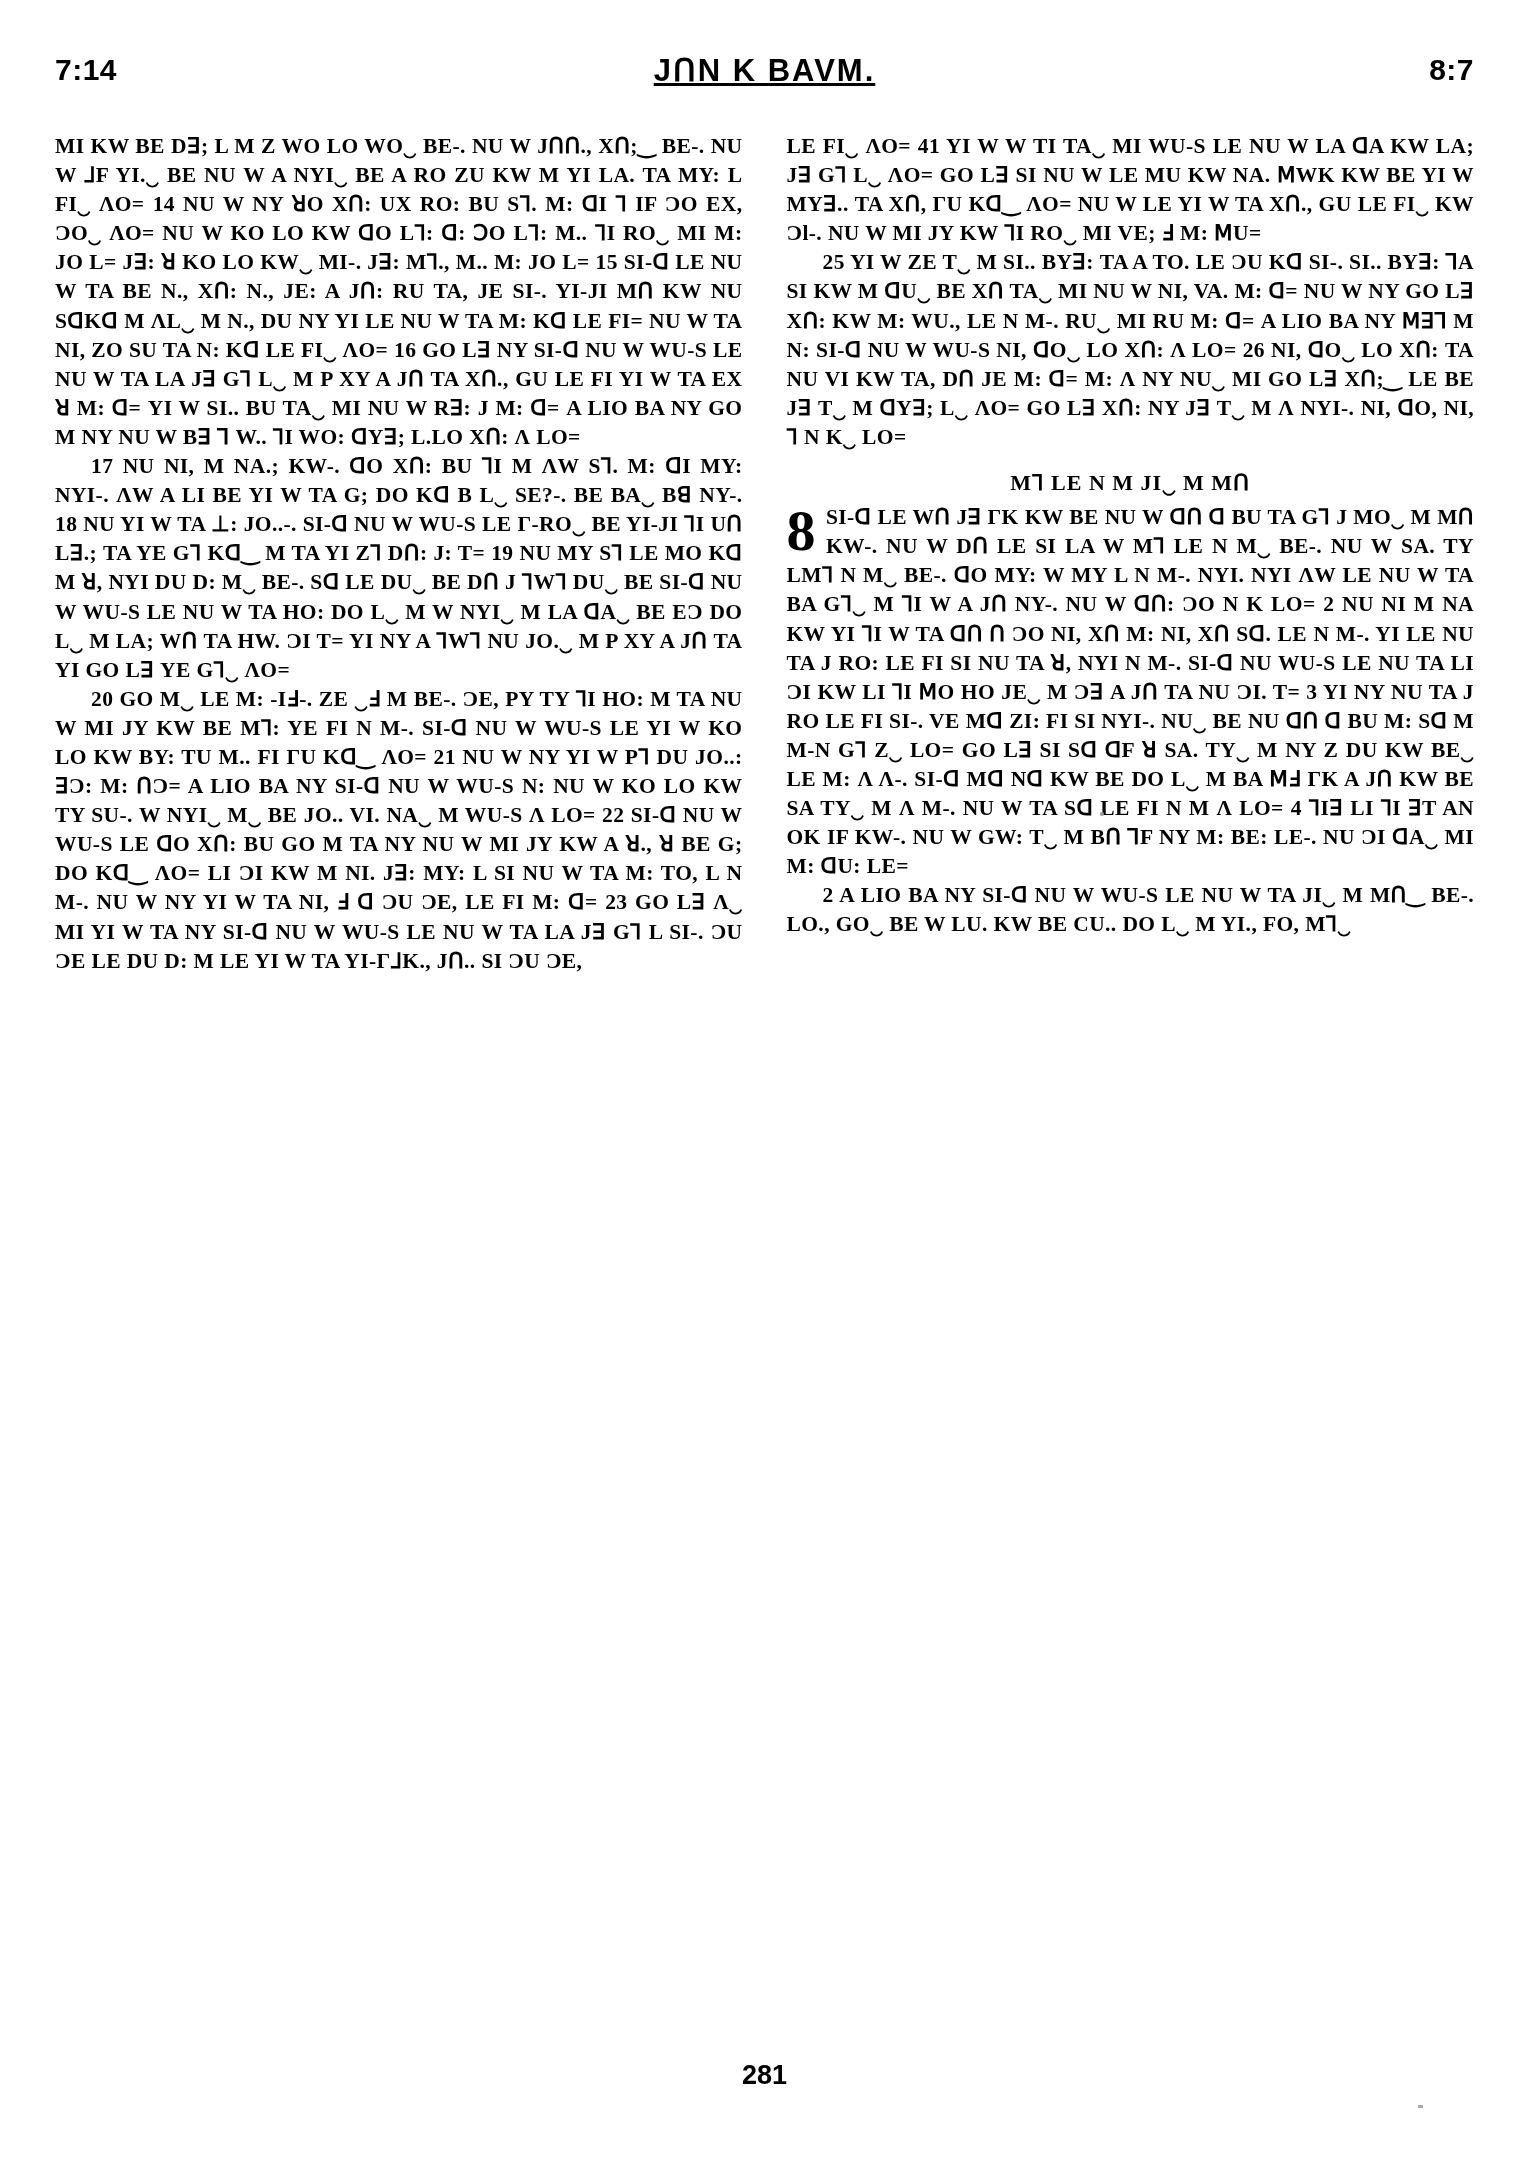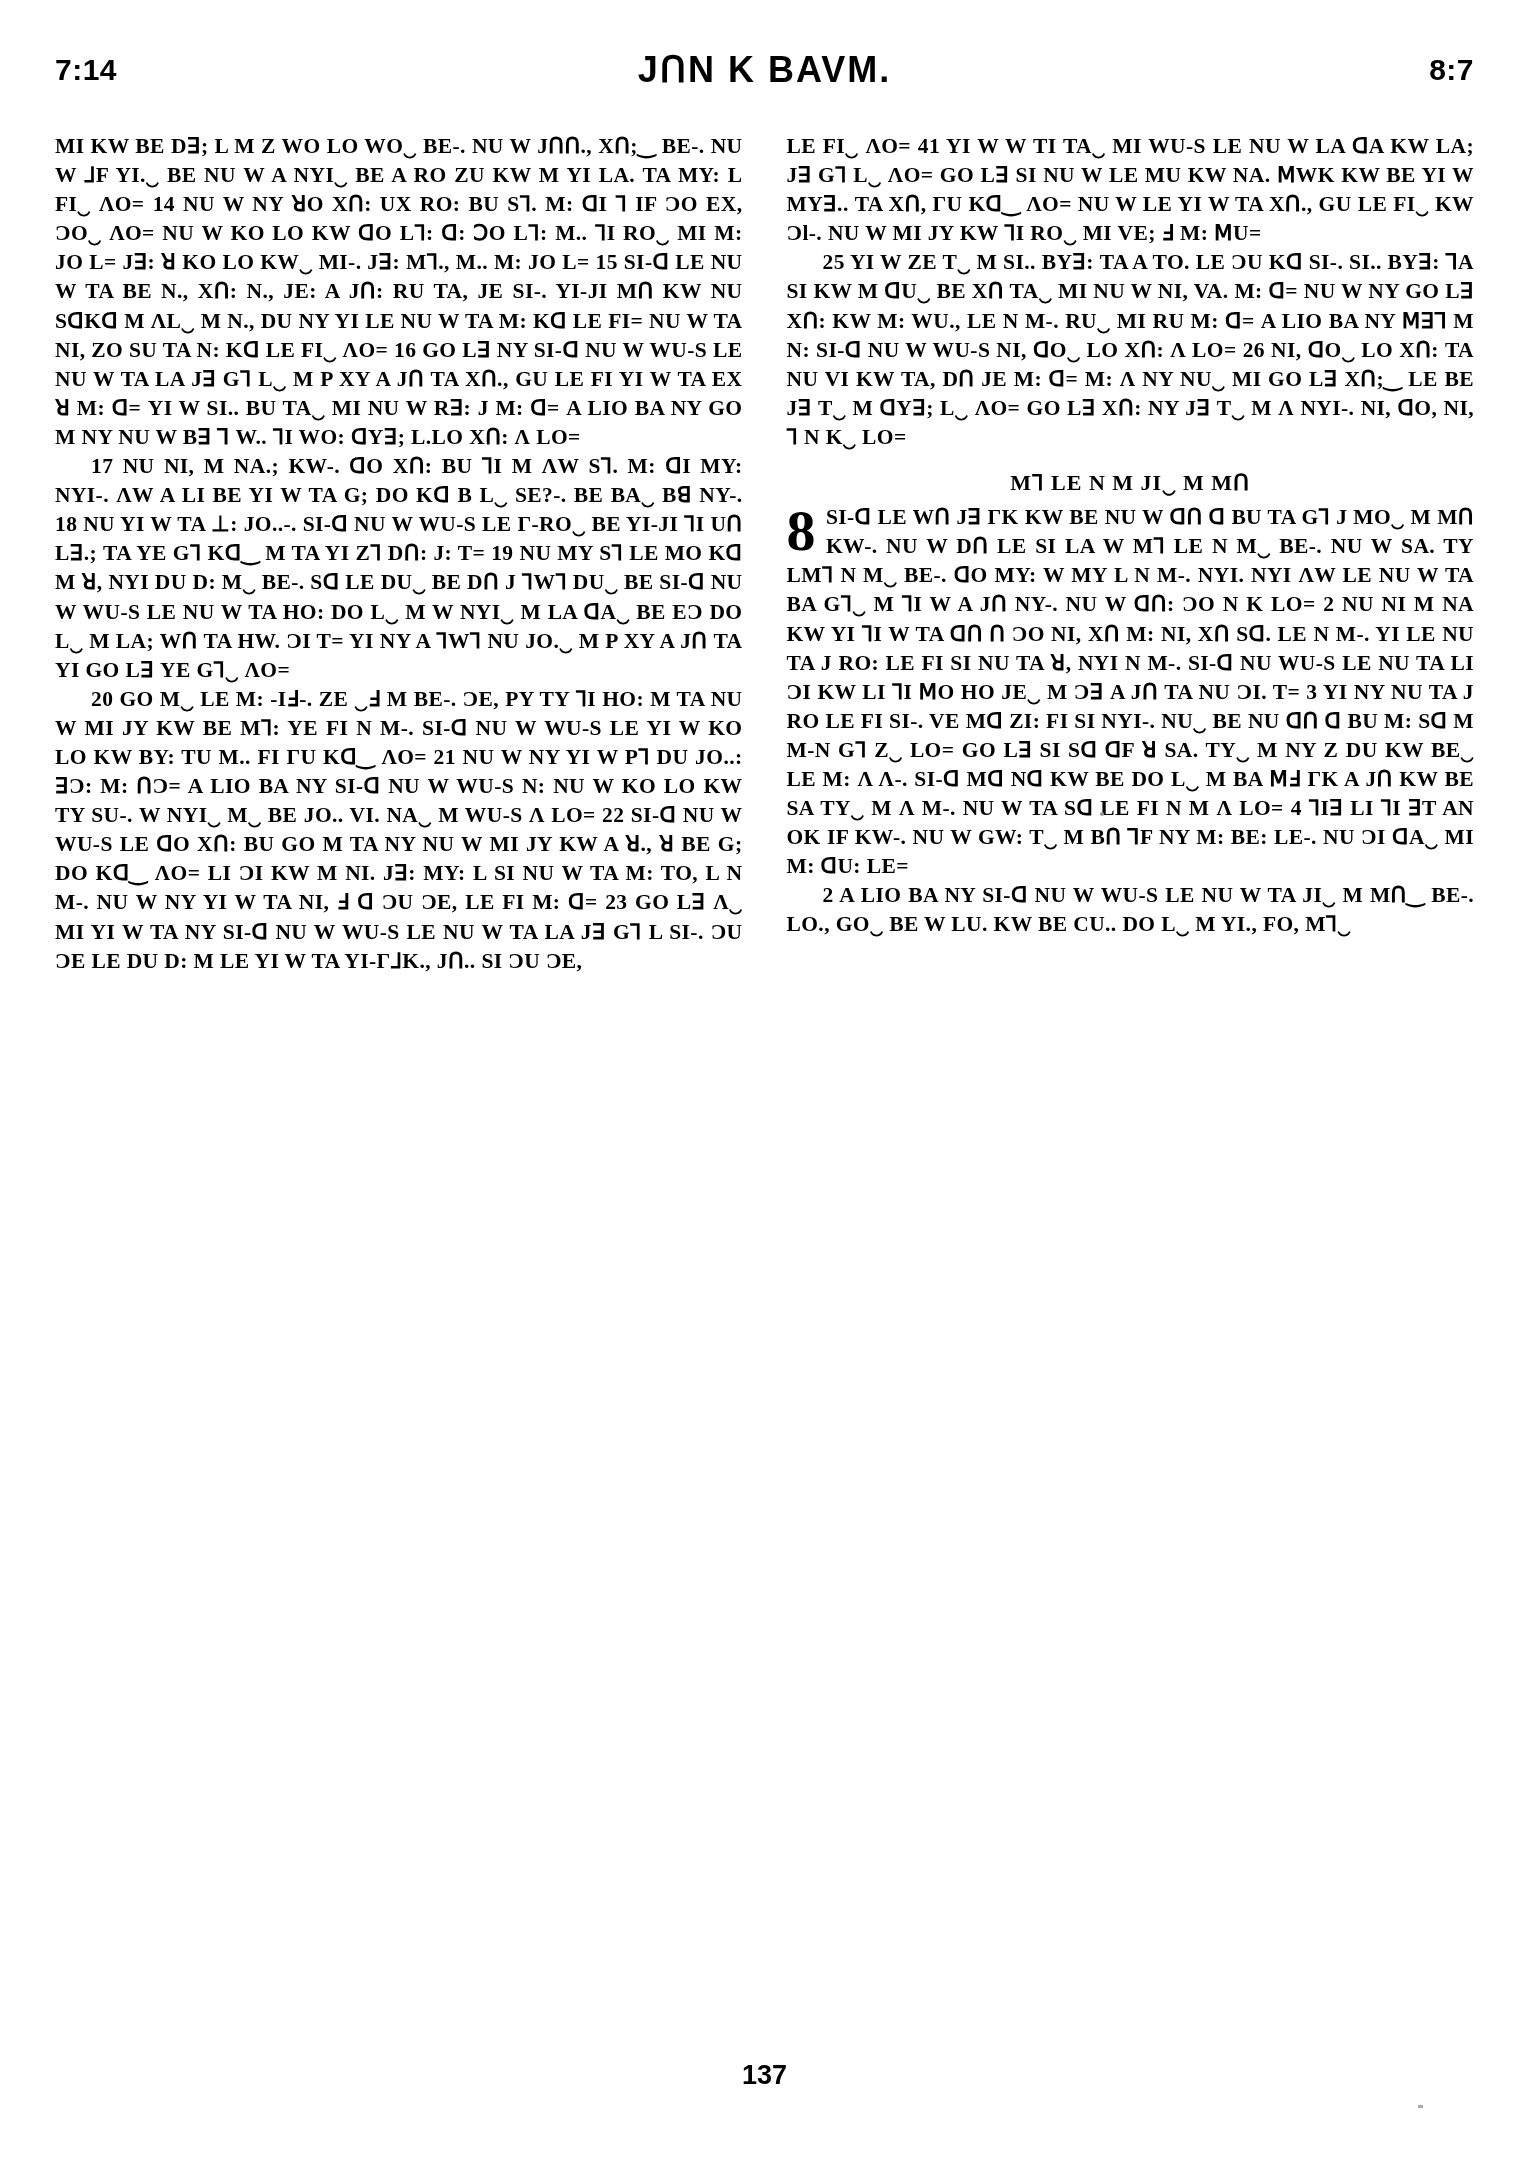--- a/index.html
+++ b/index.html
@@ -36,22 +36,23 @@
     font-size: 30px;
     letter-spacing: 0.5px;
   }
   .header .ref-left {
     width: 200px;
     text-align: left;
   }
   .header .book-title {
     flex: 1;
     text-align: center;
-    font-size: 36px;
+    font-size: 31px;
     letter-spacing: 2px;
+    text-decoration: underline;
   }
   .header .ref-right {
     width: 200px;
     text-align: right;
   }
   .columns {
     position: absolute;
     left: 55px;
     top: 132px;
     width: 1419px;
@@ -149,14 +150,14 @@
         <p class="para">SI-ꓷ LE Wꓵ Jꓱ ΓK KW BE NU W ꓷꓵ ꓷ BU TA G⅂ J MO‿ M Mꓵ KW-. NU W Dꓵ LE SI LA W M⅂ LE N M‿ BE-. NU W SA. TY LM⅂ N M‿ BE-. ꓷO MY: W MY L N M-. NYI. NYI ΛW LE NU W TA BA G⅂‿ M ⅂I W A Jꓵ NY-. NU W ꓷꓵ: ƆO N K LO= 2 NU NI M NA KW YI ⅂I W TA ꓷꓵ ꓵ ƆO NI, Xꓵ M: NI, Xꓵ Sꓷ. LE N M-. YI LE NU TA J RO: LE FI SI NU TA ꓤ, NYI N M-. SI-ꓷ NU WU-S LE NU TA LI ƆI KW LI ⅂I ꓟO HO JE‿ M Ɔꓱ A Jꓵ TA NU ƆI. T= 3 YI NY NU TA J RO LE FI SI-. VE Mꓷ ZI: FI SI NYI-. NU‿ BE NU ꓷꓵ ꓷ BU M: Sꓷ M M-N G⅂ Z‿ LO= GO Lꓱ SI Sꓷ ꓷF ꓤ SA. TY‿ M NY Z DU KW BE‿ LE M: Λ Λ-. SI-ꓷ Mꓷ Nꓷ KW BE DO L‿ M BA ꓟꓞ ΓK A Jꓵ KW BE SA TY‿ M Λ M-. NU W TA Sꓷ LE FI N M Λ LO= 4 ⅂Iꓱ LI ⅂I ꓱT AN OK IF KW-. NU W GW: T‿ M Bꓵ ⅂F NY M: BE: LE-. NU ƆI ꓷA‿ MI M: ꓷU: LE=</p>
       </div>
       <p class="para indent">2 A LIO BA NY SI-ꓷ NU W WU-S LE NU W TA JI‿ M Mꓵ‿ BE-. LO., GO‿ BE W LU. KW BE CU.. DO L‿ M YI., FO, M⅂‿</p>
     </div>
 
   </div>
 
   <div class="speck"></div>
   <div class="speck2"></div>
 
-  <div class="footer">137</div>
+  <div class="footer">281</div>
 </div>
 
 </body></html>

